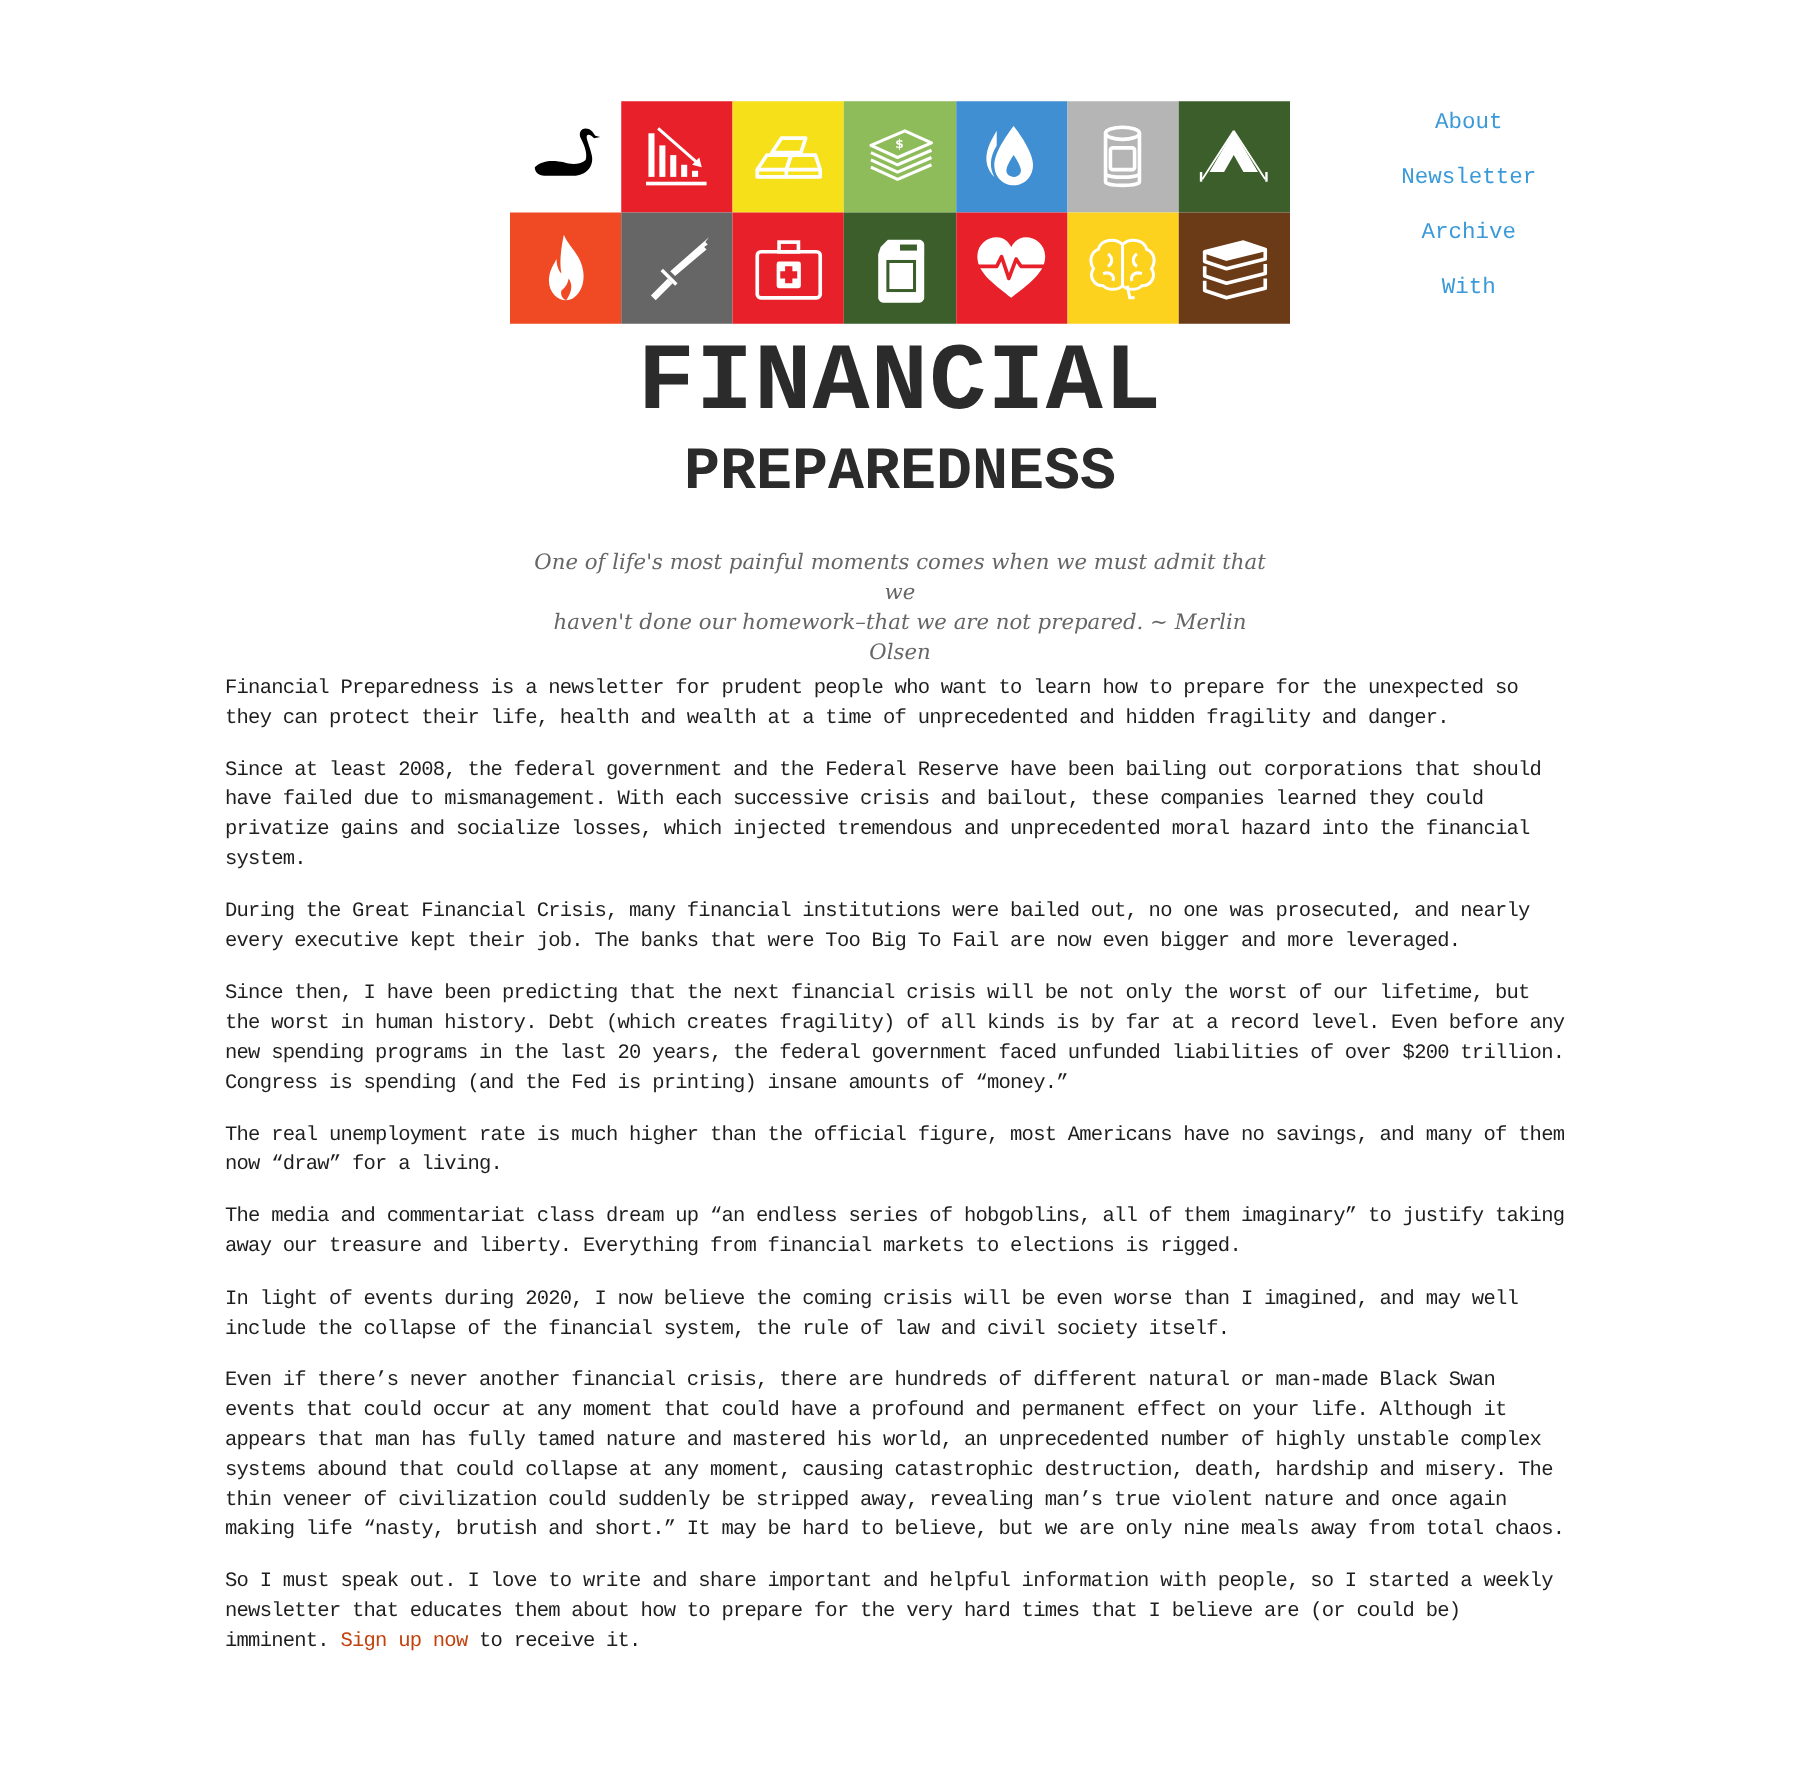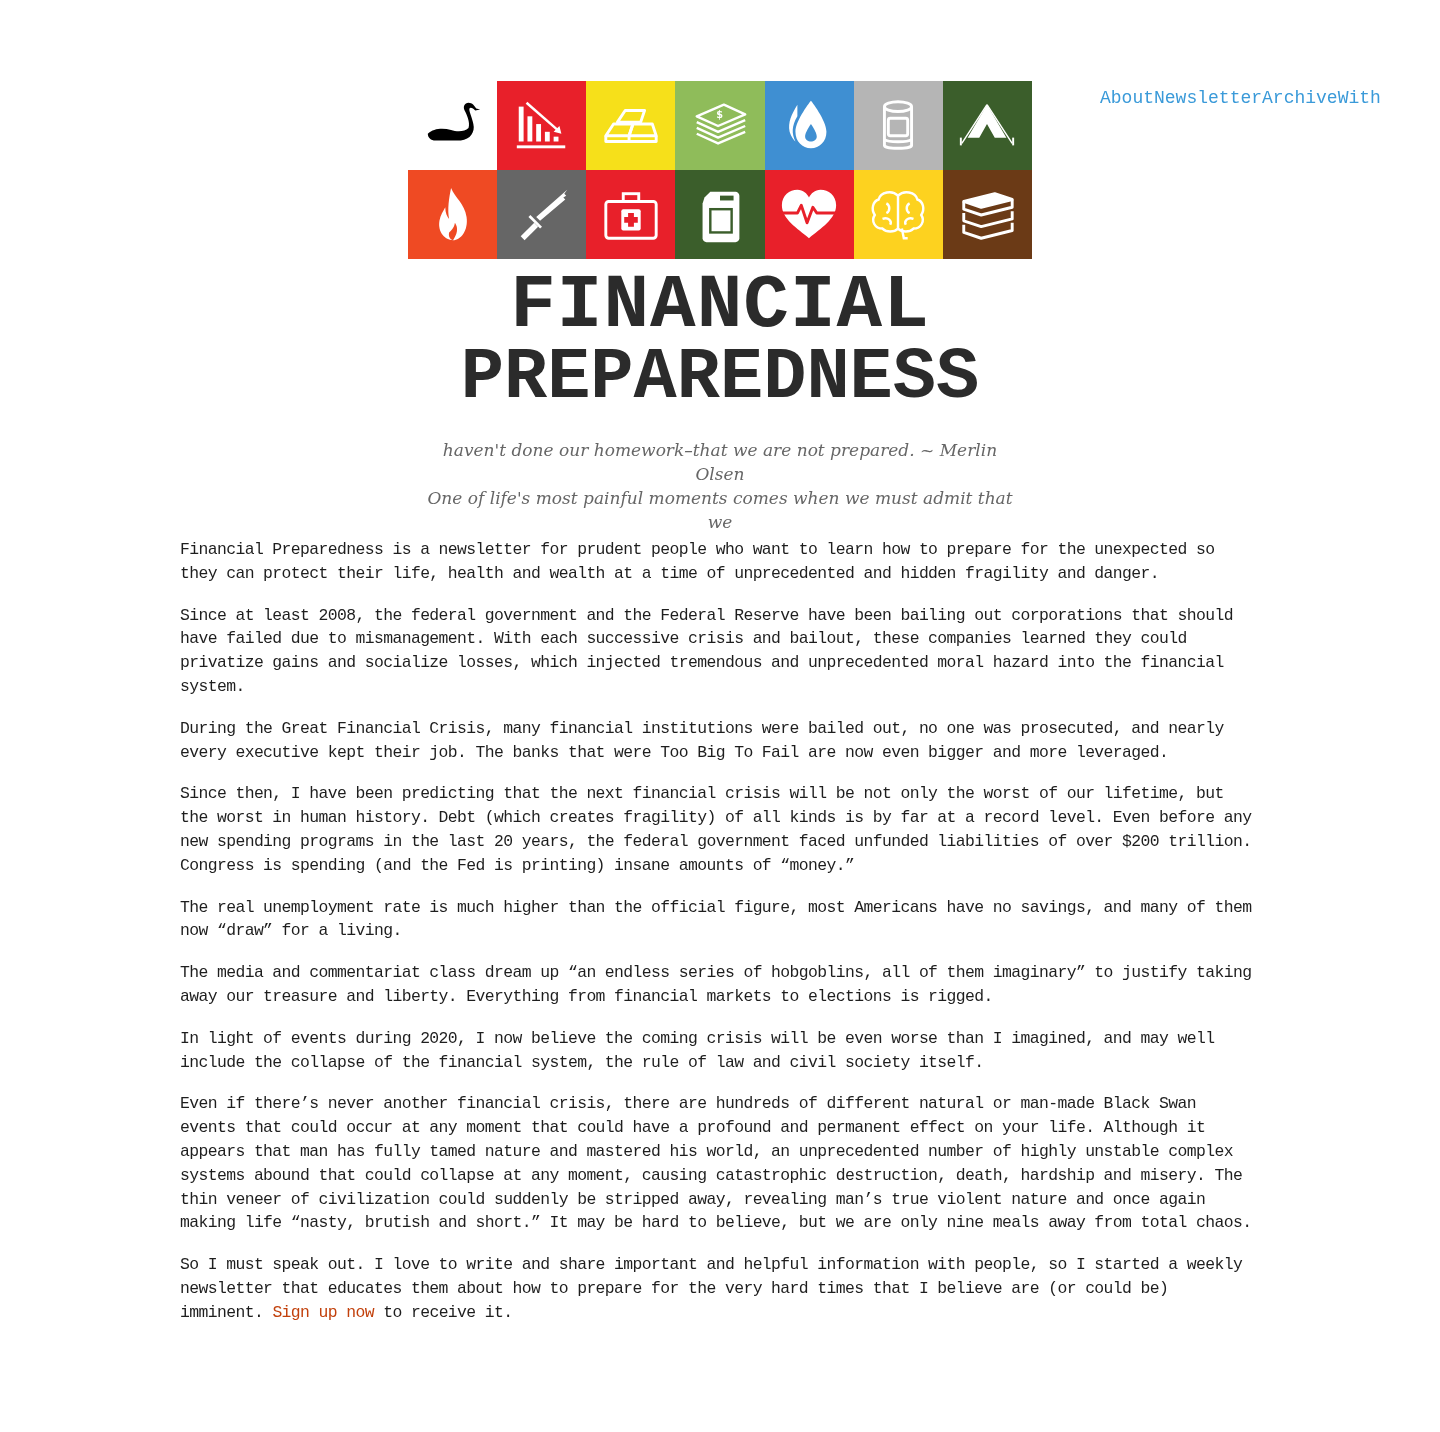--- a/index.html
+++ b/index.html
@@ -40,40 +40,40 @@
     left: 380px;
     top: 270px;
     width: 680px;
     text-align: center;
     font-family: "Liberation Mono", "DejaVu Sans Mono", monospace;
     font-weight: bold;
     color: #2b2b2b;
     line-height: 72px;
   }
   .site-title .l1 { display: block; font-size: 76px; letter-spacing: 1px; }
-  .site-title .l2 { display: block; font-size: 72px; letter-spacing: 0px; }
+  .site-title .l2 { display: block; font-size: 48px; letter-spacing: 0px; }
   .tagline {
     position: absolute;
     left: 420px;
     top: 438px;
     width: 600px;
     text-align: center;
     font-family: "DejaVu Serif", serif;
     font-style: italic;
     font-size: 17px;
     line-height: 24px;
     color: #666666;
   }
   .nav {
     position: absolute;
     left: 1100px;
     top: 76px;
     width: 150px;
     display: flex;
-    flex-direction: row;
+    flex-direction: column;
     align-items: center;
   }
   .nav a {
     display: block;
     color: #3a9ad9;
     text-decoration: none;
     font-family: "Liberation Mono", "DejaVu Sans Mono", monospace;
     font-size: 18px;
     line-height: 44px;
     height: 44px;
@@ -207,22 +207,22 @@
       </svg>
     </div>
   </div>
 
   <h1 class="site-title">
     <span class="l1">FINANCIAL</span>
     <span class="l2">PREPAREDNESS</span>
   </h1>
 
   <div class="tagline">
+    <div>One of life's most painful moments comes when we must admit that we</div>
     <div>haven't done our homework–that we are not prepared. ~ Merlin Olsen</div>
-    <div>One of life's most painful moments comes when we must admit that we</div>
   </div>
 
   <nav class="nav">
     <a href="#">About</a>
     <a href="#">Newsletter</a>
     <a href="#">Archive</a>
     <a href="#">With</a>
   </nav>
 </header>
 

